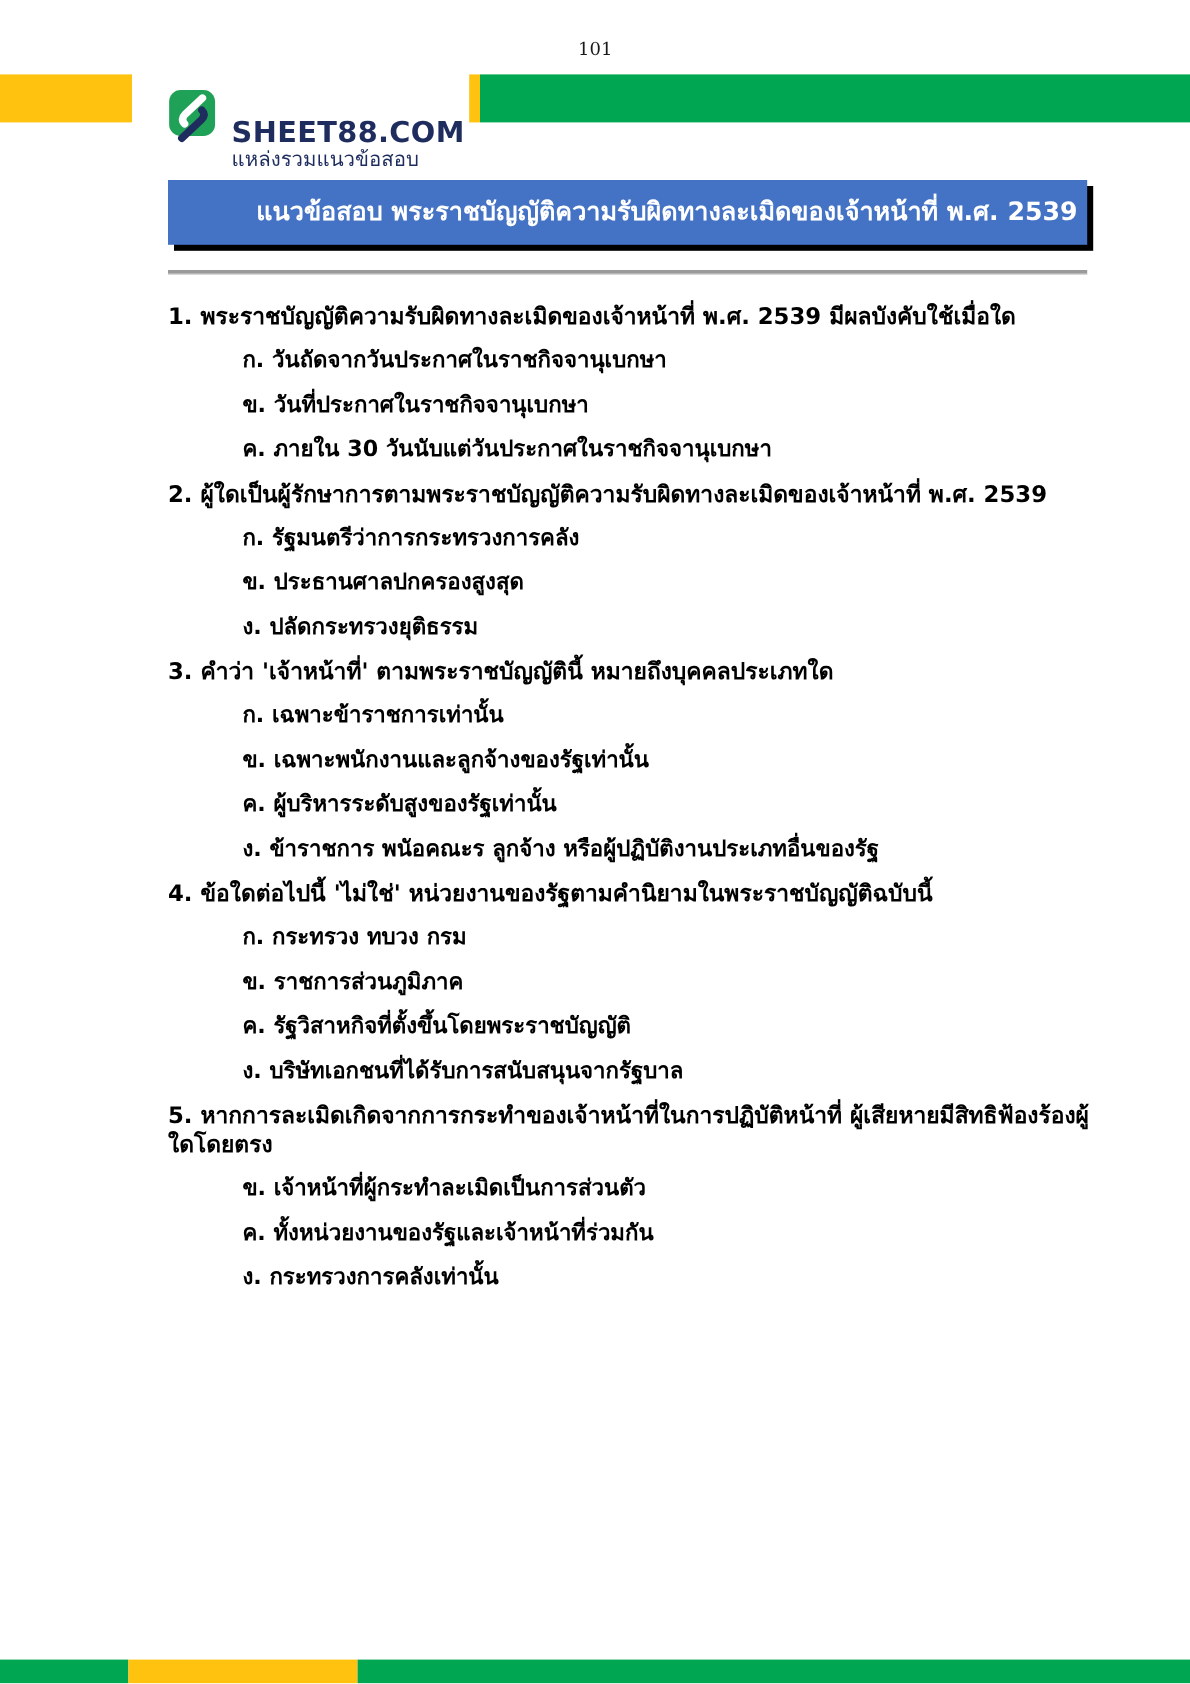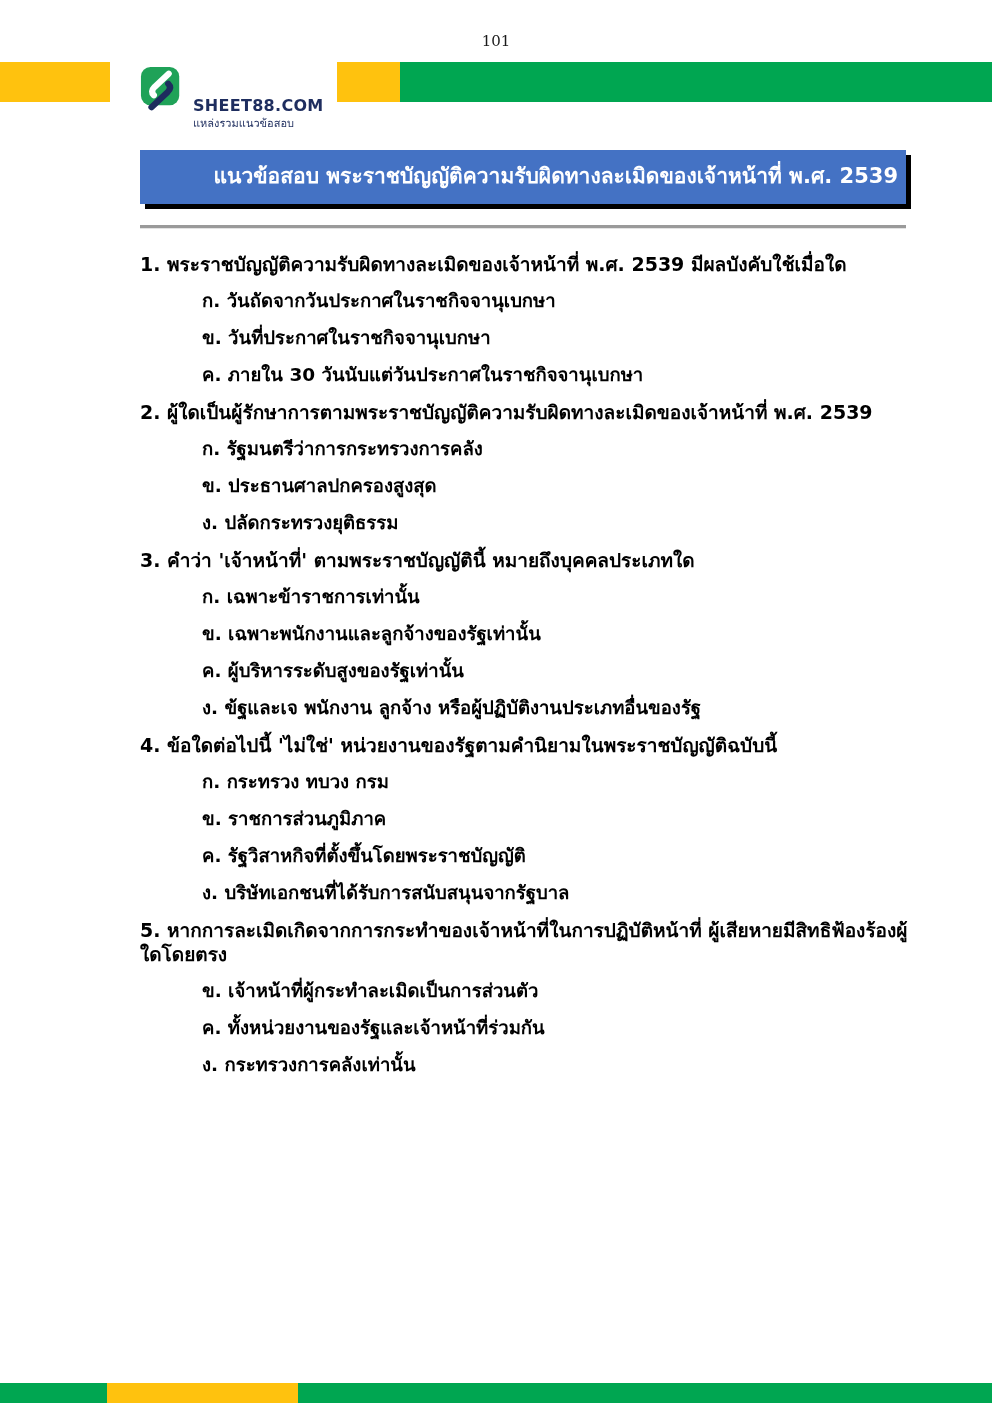--- a/index.html
+++ b/index.html
@@ -20,22 +20,22 @@
 
   
   .bar{position:absolute;top:62px;height:40px;}
   .bar-yellow-left{left:0;width:110px;background:var(--yellow);}
   .bar-yellow-mid{left:337px;width:63px;background:var(--yellow);}
   .bar-green-right{left:400px;width:592px;background:var(--green);}
 
   
   .brand{position:absolute;left:136px;top:55px;display:flex;align-items:center;gap:9px;background:#fff;padding:0 4px;}
   .brand-text{display:flex;flex-direction:column;line-height:1.05;}
-  .brand-name{color:var(--navy);font-weight:bold;font-size:16px;letter-spacing:.3px;margin-top:43px;}
-  .brand-tagline{color:var(--navy);font-size:11px;margin-top:3px;}
+  .brand-name{color:var(--navy);font-weight:bold;font-size:24px;letter-spacing:.3px;margin-top:43px;}
+  .brand-tagline{color:var(--navy);font-size:17px;margin-top:3px;font-family:Liberation Mono, monospace;}
 
   
   .banner{position:absolute;left:140px;top:150px;width:766px;
     background:var(--banner-blue);box-shadow:5px 5px 0 #000;
     color:#fff;font-weight:bold;font-size:21px;text-align:right;
     padding:9px 8px 12px;}
 
   
   .rule{position:absolute;left:140px;top:225px;width:766px;height:4px;
     background:var(--rule-gray);border-bottom:1px solid #e3e3e3;}
@@ -96,21 +96,21 @@
       <div class="choice">ก. รัฐมนตรีว่าการกระทรวงการคลัง</div>
       <div class="choice">ข. ประธานศาลปกครองสูงสุด</div>
       <div class="choice">ง. ปลัดกระทรวงยุติธรรม</div>
     </div>
 
     <div>
       <div class="q-text">3. คำว่า 'เจ้าหน้าที่' ตามพระราชบัญญัตินี้ หมายถึงบุคคลประเภทใด</div>
       <div class="choice">ก. เฉพาะข้าราชการเท่านั้น</div>
       <div class="choice">ข. เฉพาะพนักงานและลูกจ้างของรัฐเท่านั้น</div>
       <div class="choice">ค. ผู้บริหารระดับสูงของรัฐเท่านั้น</div>
-      <div class="choice">ง. ข้ฐและเจ พนักงาน ลูกจ้าง หรือผู้ปฏิบัติงานประเภทอื่นของรัฐ</div>
+      <div class="choice">ง. ข้าราชการ พนัอคณะร ลูกจ้าง หรือผู้ปฏิบัติงานประเภทอื่นของรัฐ</div>
     </div>
 
     <div>
       <div class="q-text">4. ข้อใดต่อไปนี้ 'ไม่ใช่' หน่วยงานของรัฐตามคำนิยามในพระราชบัญญัติฉบับนี้</div>
       <div class="choice">ก. กระทรวง ทบวง กรม</div>
       <div class="choice">ข. ราชการส่วนภูมิภาค</div>
       <div class="choice">ค. รัฐวิสาหกิจที่ตั้งขึ้นโดยพระราชบัญญัติ</div>
       <div class="choice">ง. บริษัทเอกชนที่ได้รับการสนับสนุนจากรัฐบาล</div>
     </div>
 

